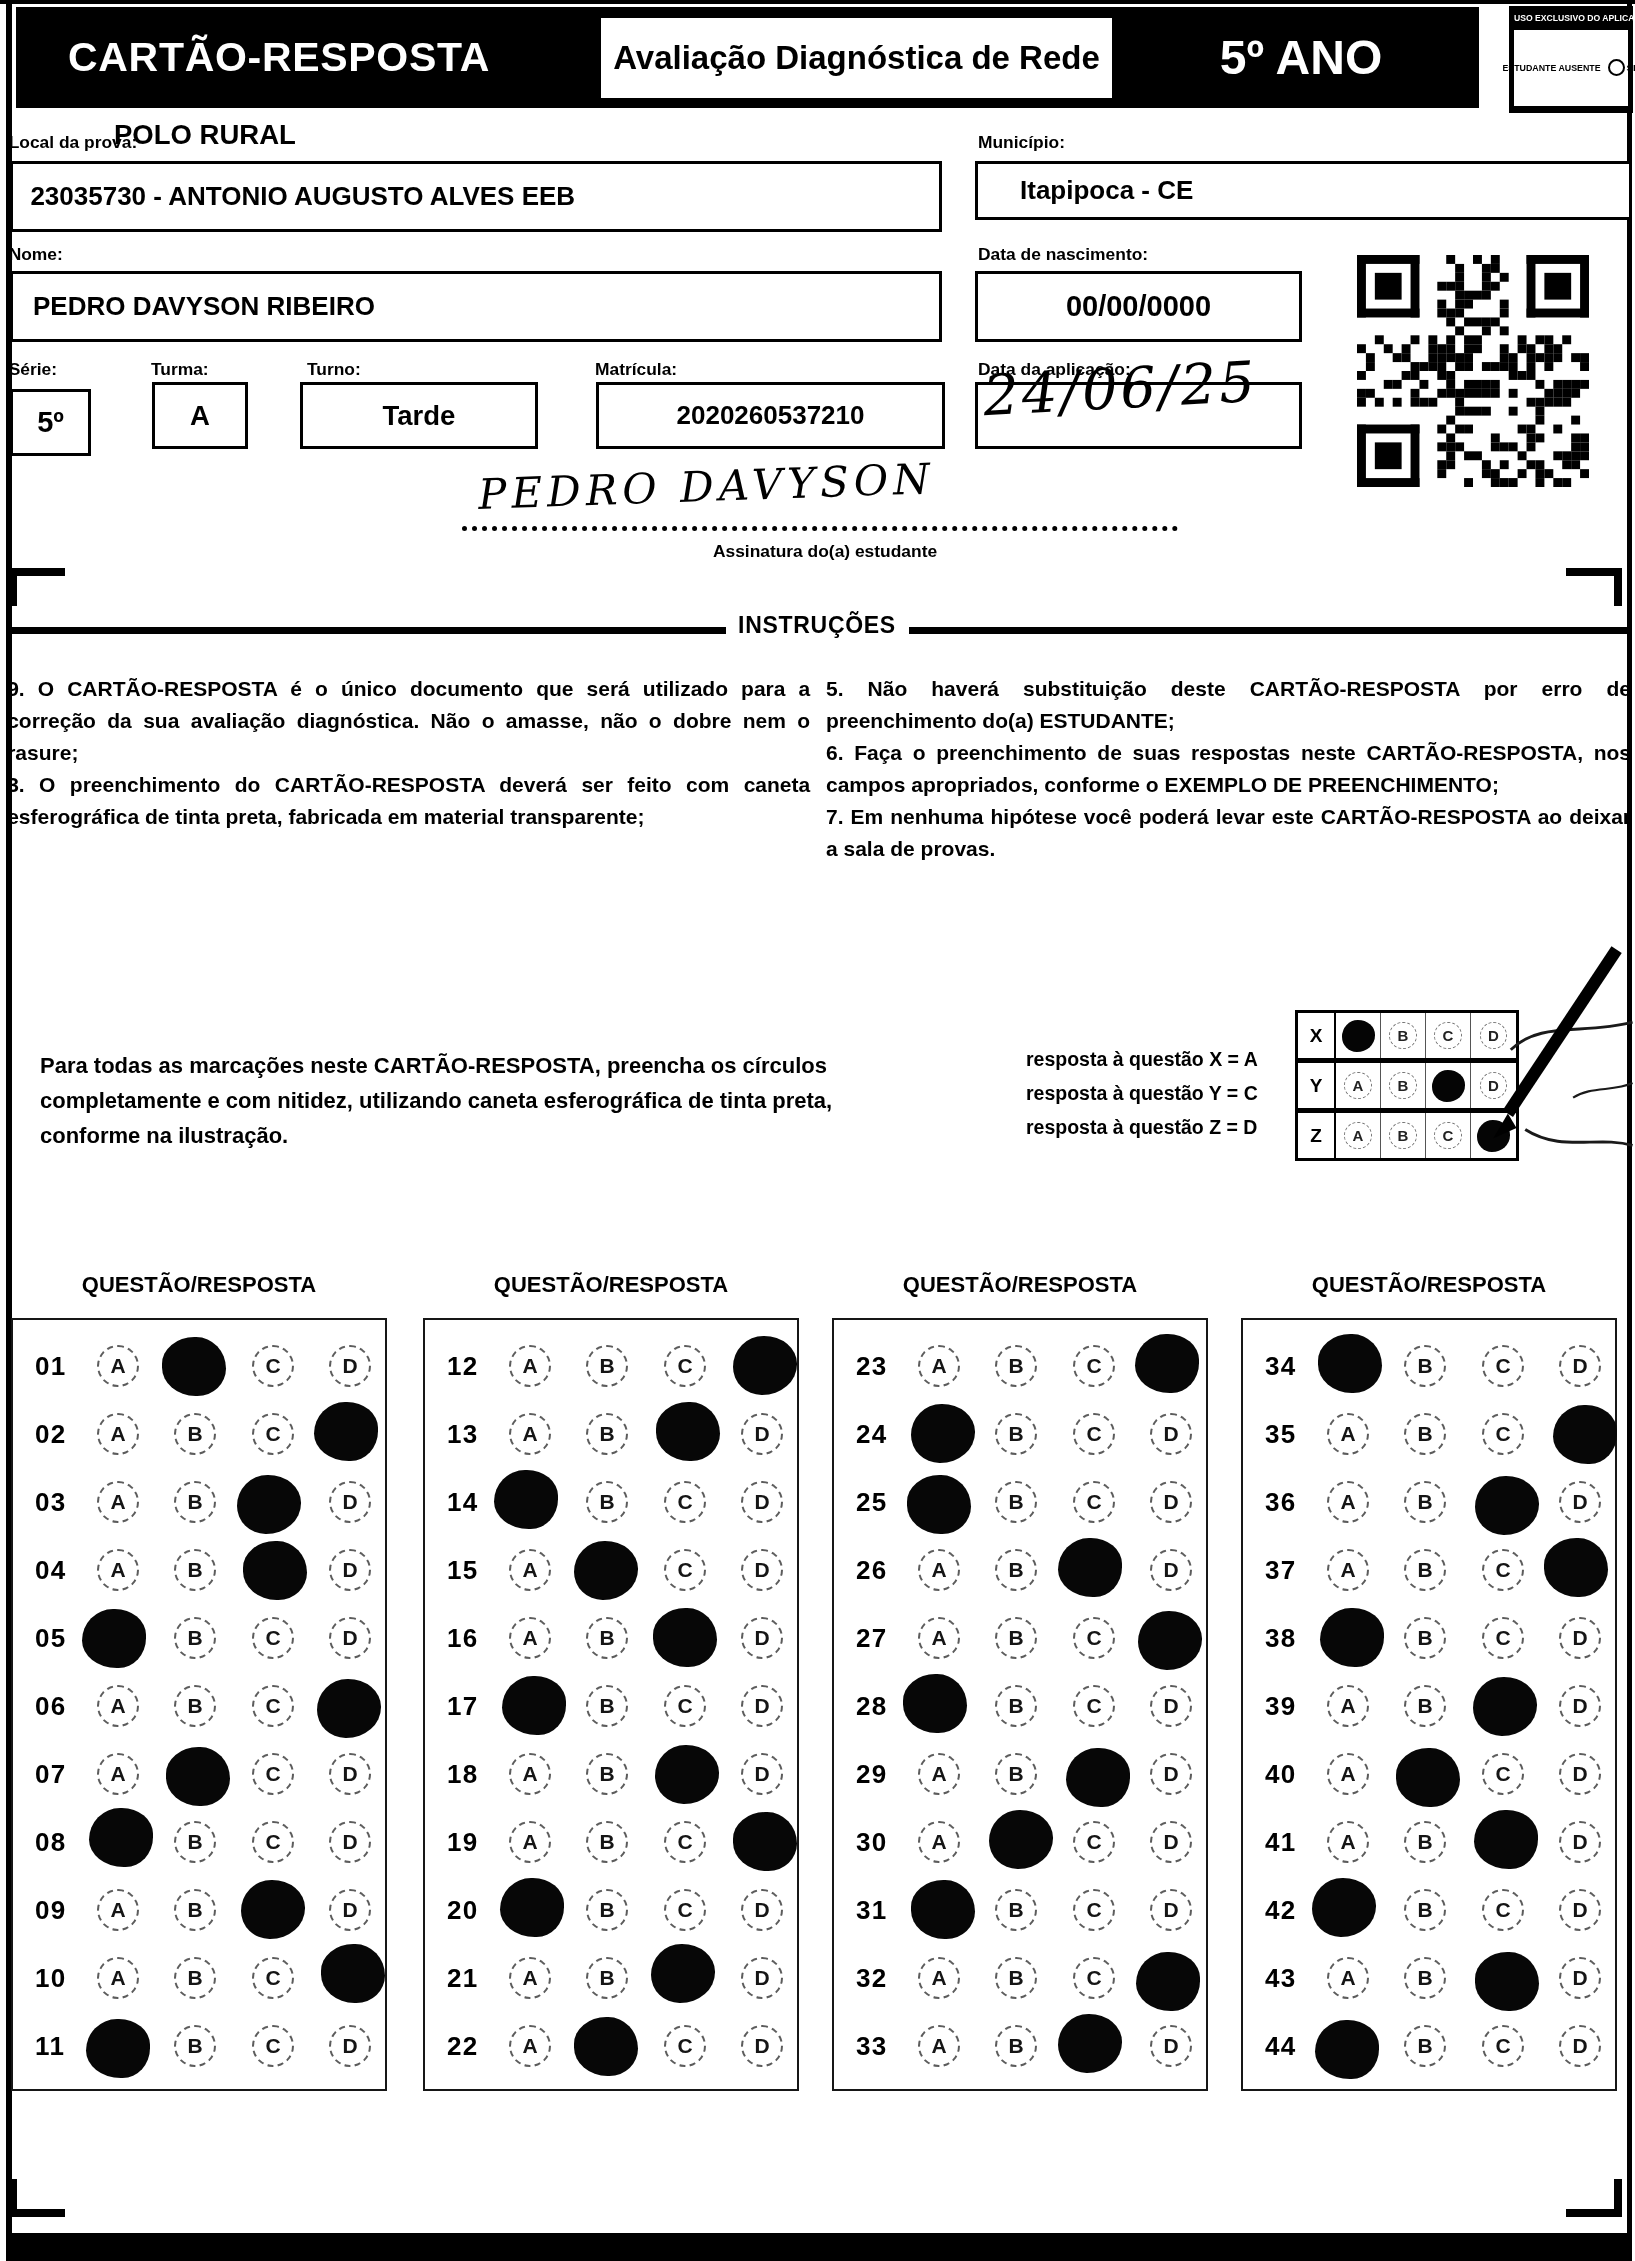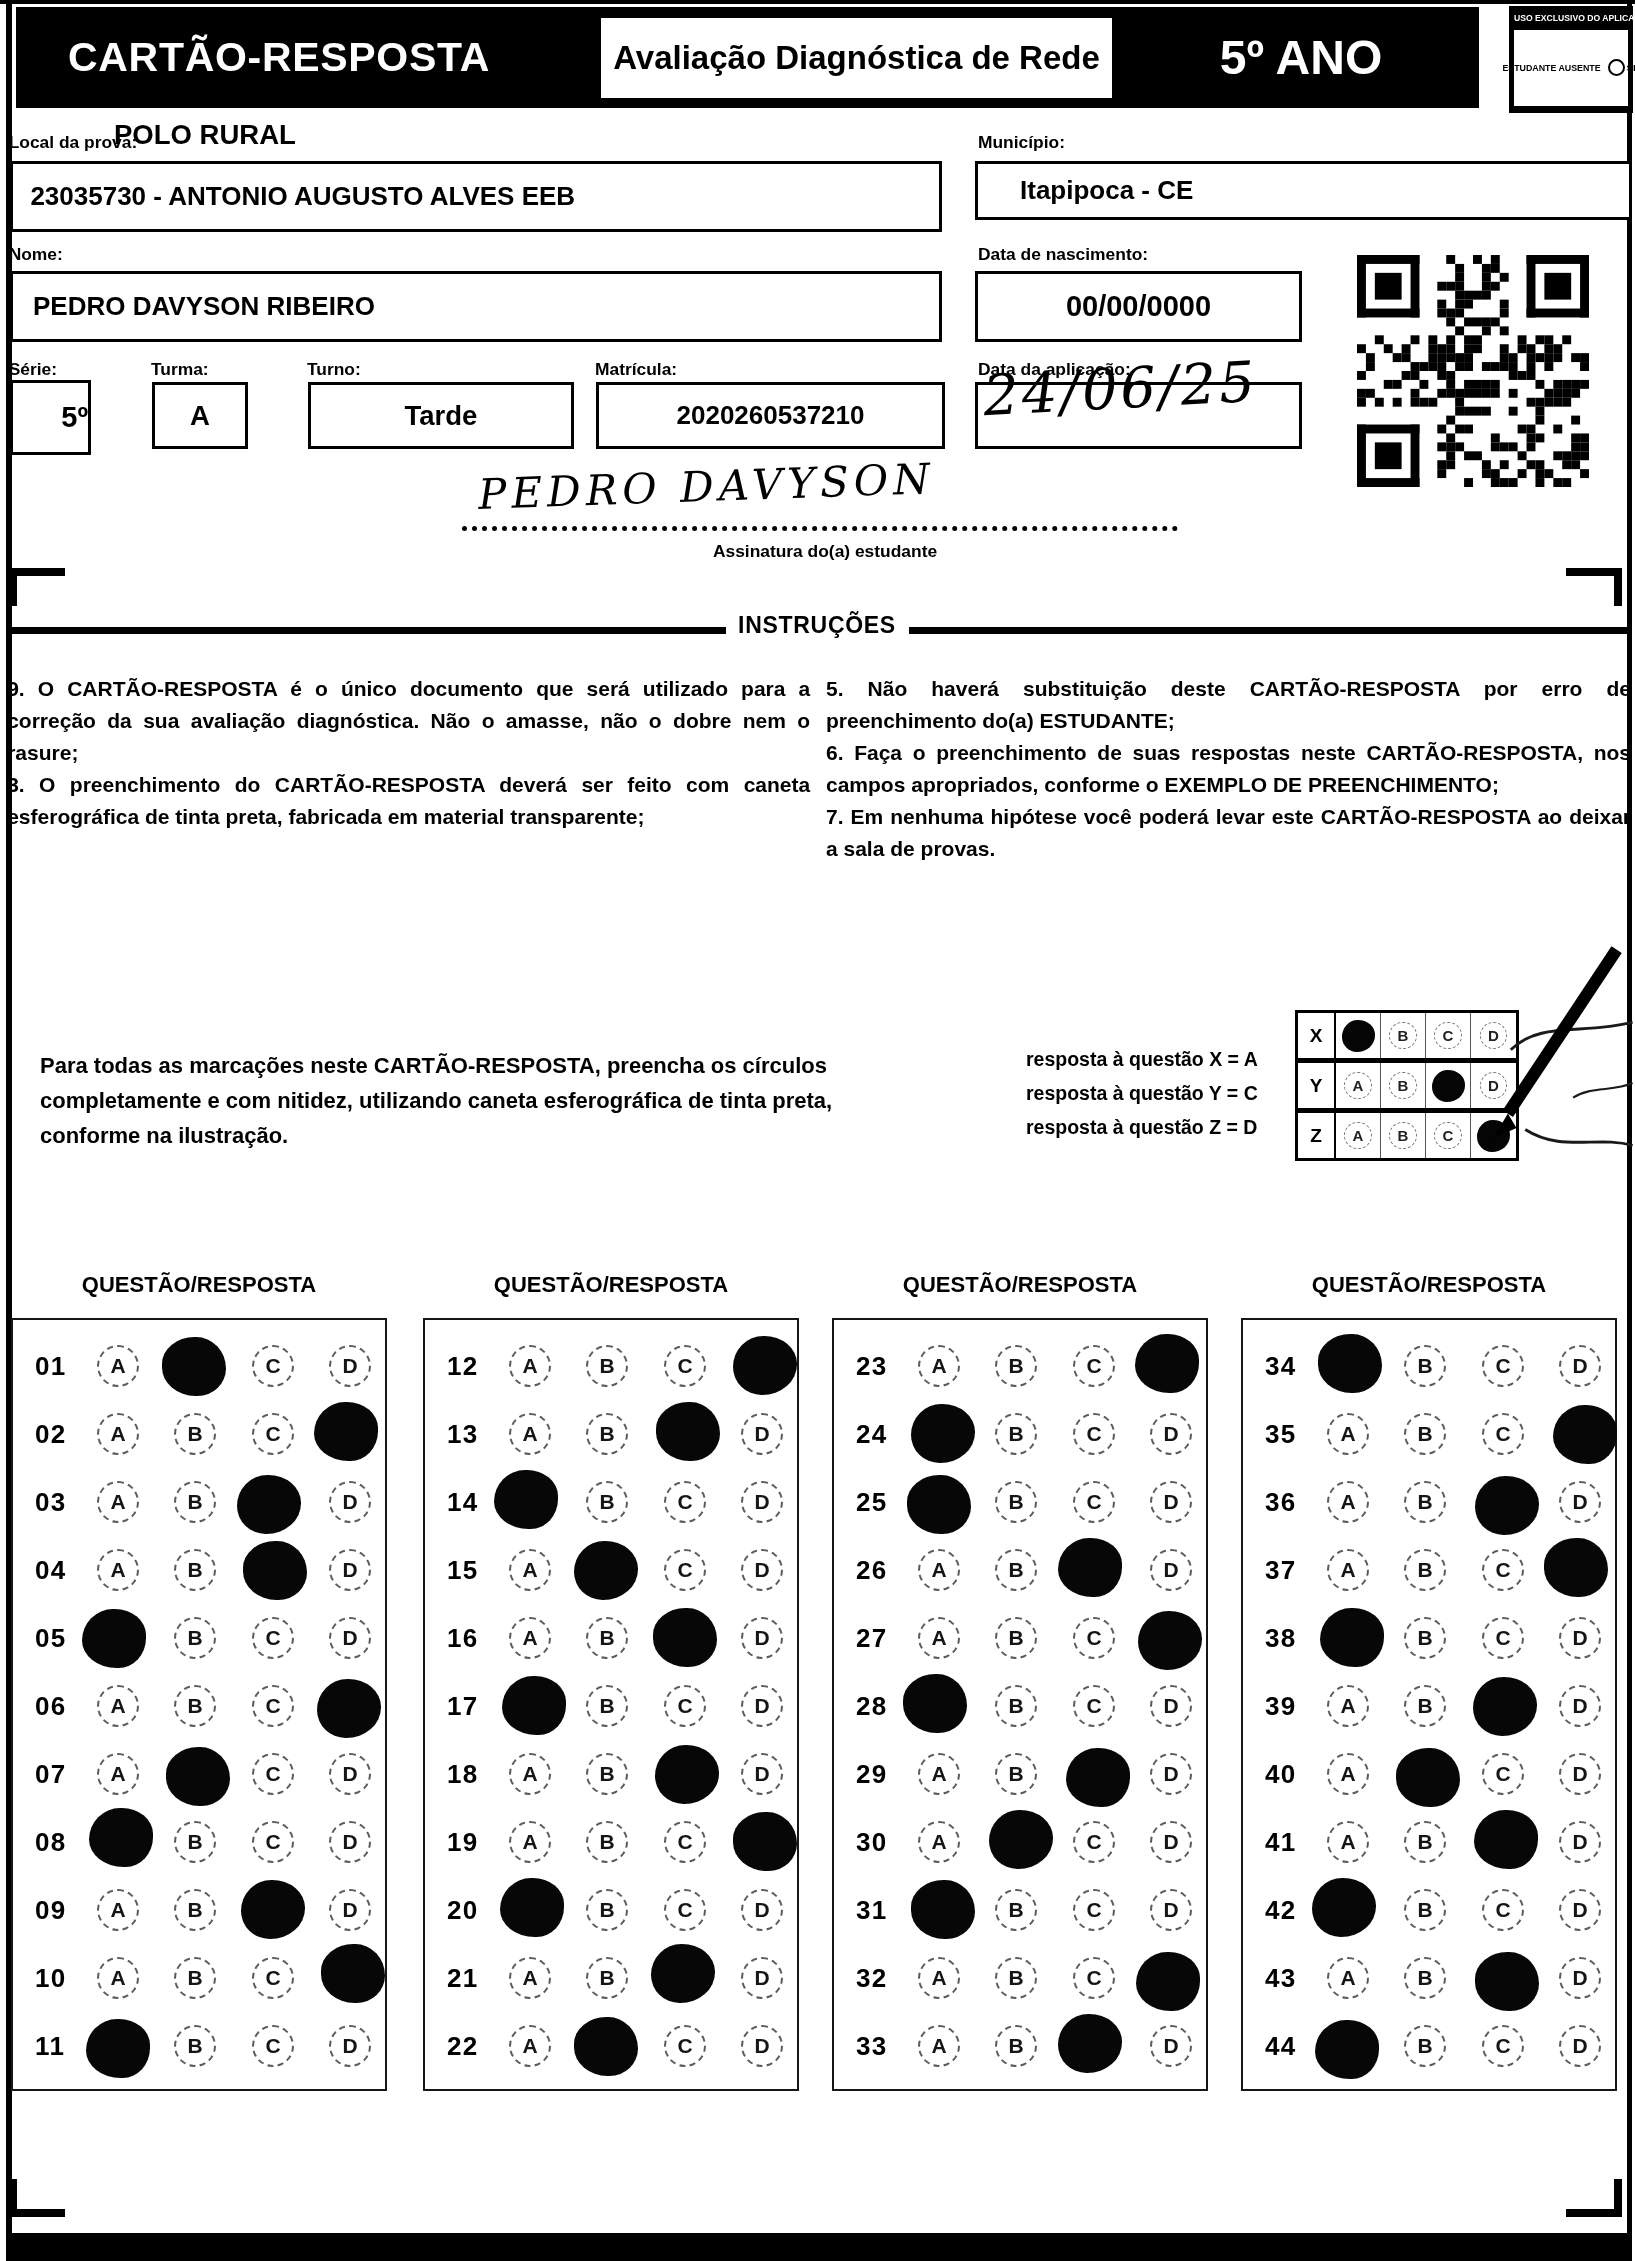--- a/index.html
+++ b/index.html
@@ -112,31 +112,31 @@
   <div class="abs fbox" style="left:10px;top:161px;width:932px;height:71px;">
     <span class="fvalue" style="margin-left:17.4px;">23035730 - ANTONIO AUGUSTO ALVES EEB</span>
   </div>
 
   <span class="abs flabel" style="left:8.7px;top:244px;">Nome:</span>
   <div class="abs fbox" style="left:10px;top:271px;width:932px;height:71px;">
     <span class="fvalue" style="margin-left:20px;">PEDRO DAVYSON RIBEIRO</span>
   </div>
 
   <span class="abs flabel" style="left:8.7px;top:359px;">Série:</span>
-  <div class="abs fbox center" style="left:10px;top:380px;width:81px;height:75px;justify-content:flex-end;">
+  <div class="abs fbox center" style="left:10px;top:389px;width:81px;height:67px;">
     <span class="fvalue" style="font-size:29px;">5º</span>
   </div>
 
   <span class="abs flabel" style="left:151px;top:359px;">Turma:</span>
   <div class="abs fbox center" style="left:152px;top:382px;width:96px;height:67px;">
     <span class="fvalue" style="font-size:27.5px;">A</span>
   </div>
 
   <span class="abs flabel" style="left:307px;top:359px;">Turno:</span>
-  <div class="abs fbox center" style="left:308px;top:382px;width:266px;height:67px;">
+  <div class="abs fbox center" style="left:300px;top:382px;width:238px;height:67px;">
     <span class="fvalue" style="font-size:27.5px;">Tarde</span>
   </div>
 
   <span class="abs flabel" style="left:595px;top:359px;">Matrícula:</span>
   <div class="abs fbox center" style="left:596px;top:382px;width:349px;height:67px;">
     <span class="fvalue">2020260537210</span>
   </div>
 
   <span class="abs flabel" style="left:978px;top:132px;">Município:</span>
   <div class="abs fbox" style="left:975px;top:161px;width:657px;height:59px;">

